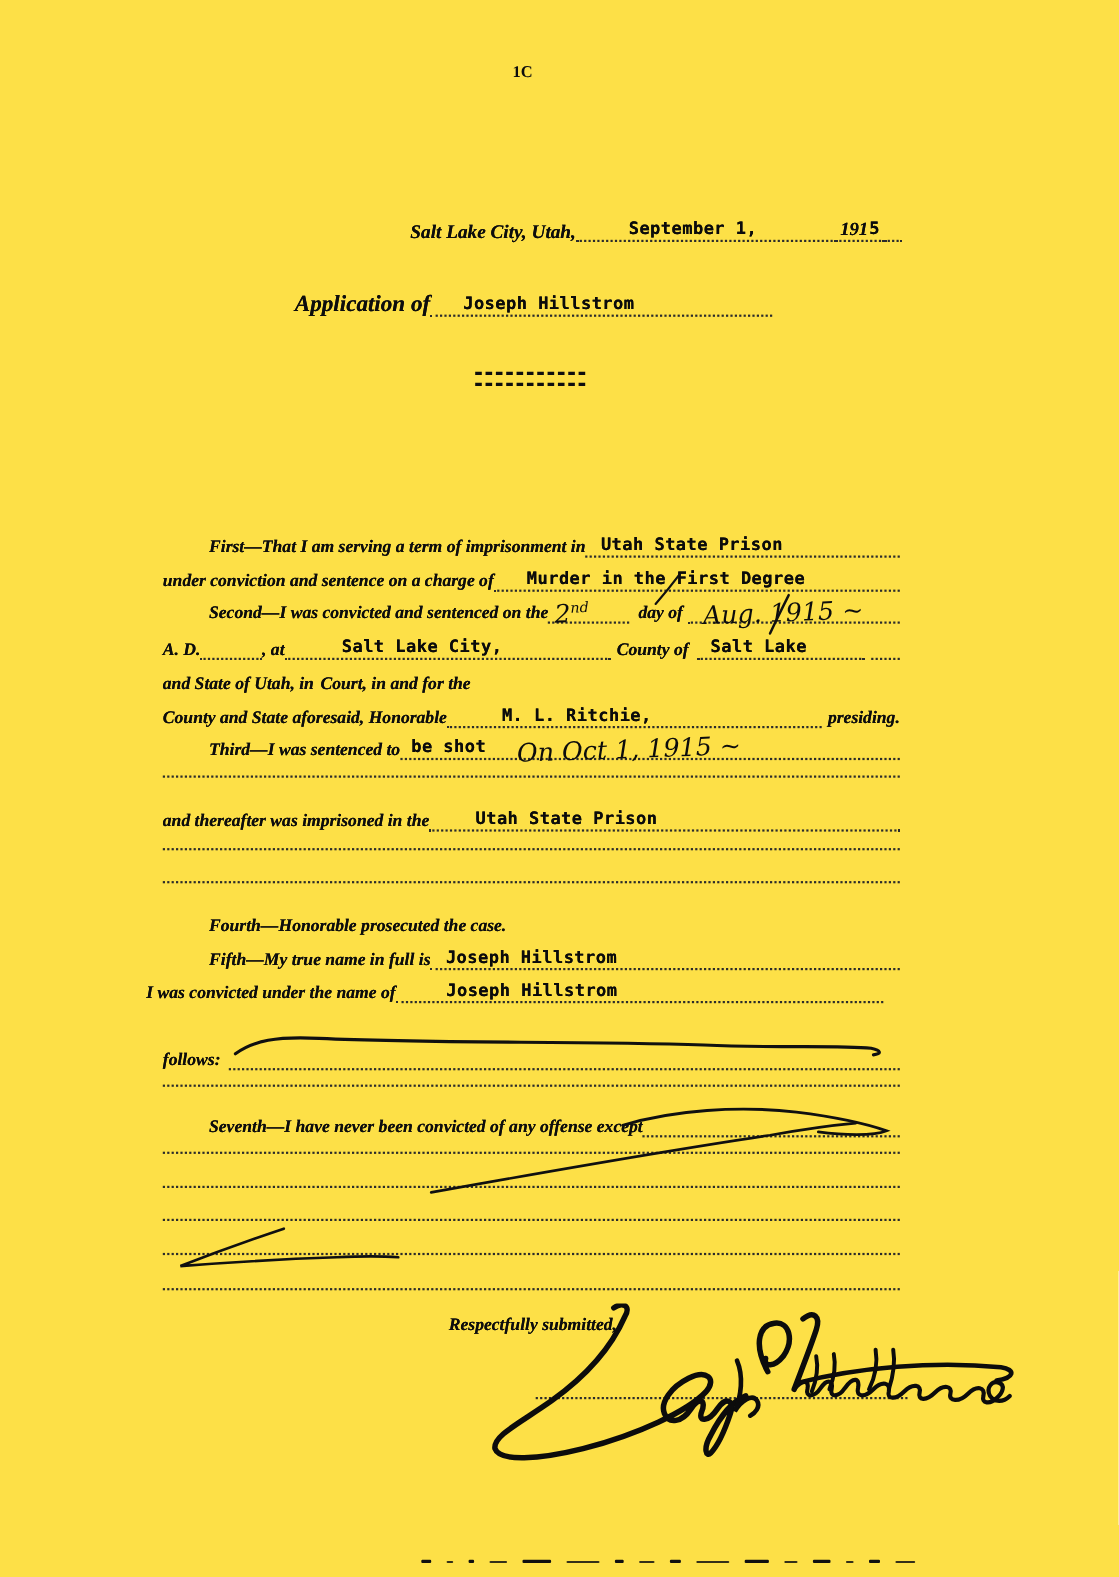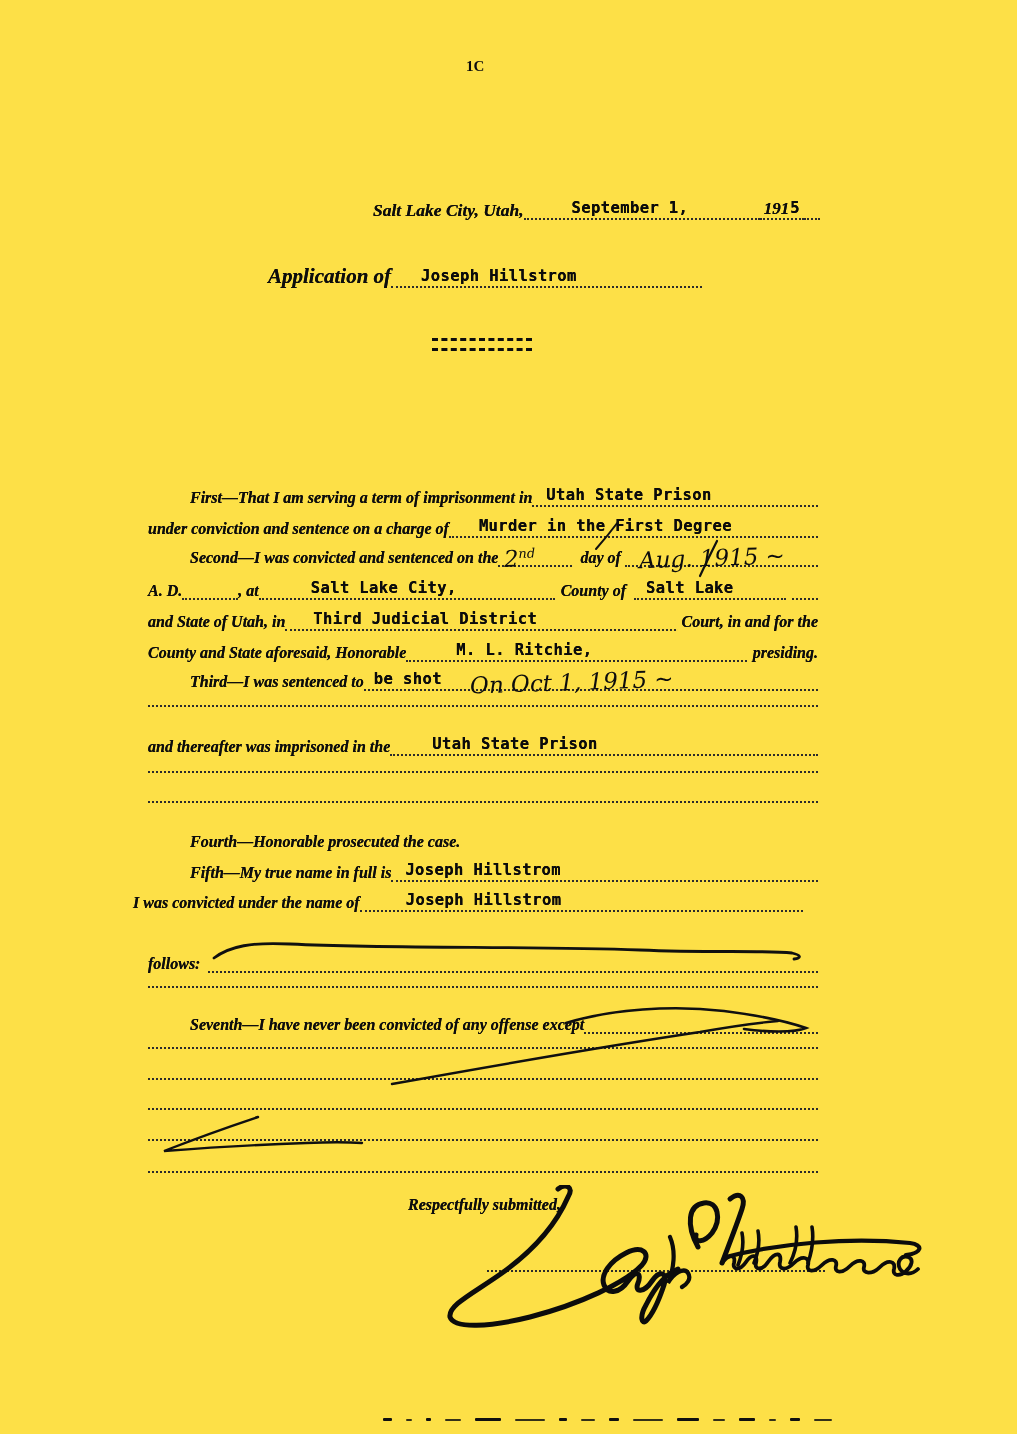--- a/index.html
+++ b/index.html
@@ -101,23 +101,20 @@
     </span>
     <span class="print" style="padding:0 8px 1px 6px">County of</span>
     <span class="blank" style="width:152px">
       <span class="typed" style="padding-left:12px">Salt Lake</span>
     </span>
     <span class="dots" style="width:26px;margin-left:6px"></span>
   </div>
 
   <div class="row" style="top:607px;left:148px;width:670px;text-align:center;">
     <span class="print">and State of Utah, in</span>
-    <span class="blank grow">
-      <span class="typed" style="padding-left:28px">Third Judicial District</span>
-    </span>
     <span class="print" style="padding-left:6px">Court, in and for the</span>
   </div>
 
   <div class="row" style="top:638px;left:148px;width:670px;">
     <span class="print">County and State aforesaid, Honorable</span>
     <span class="blank grow">
       <span class="typed" style="padding-left:50px">M. L. Ritchie,</span>
     </span>
     <span class="print" style="padding-left:6px">presiding.</span>
   </div>

